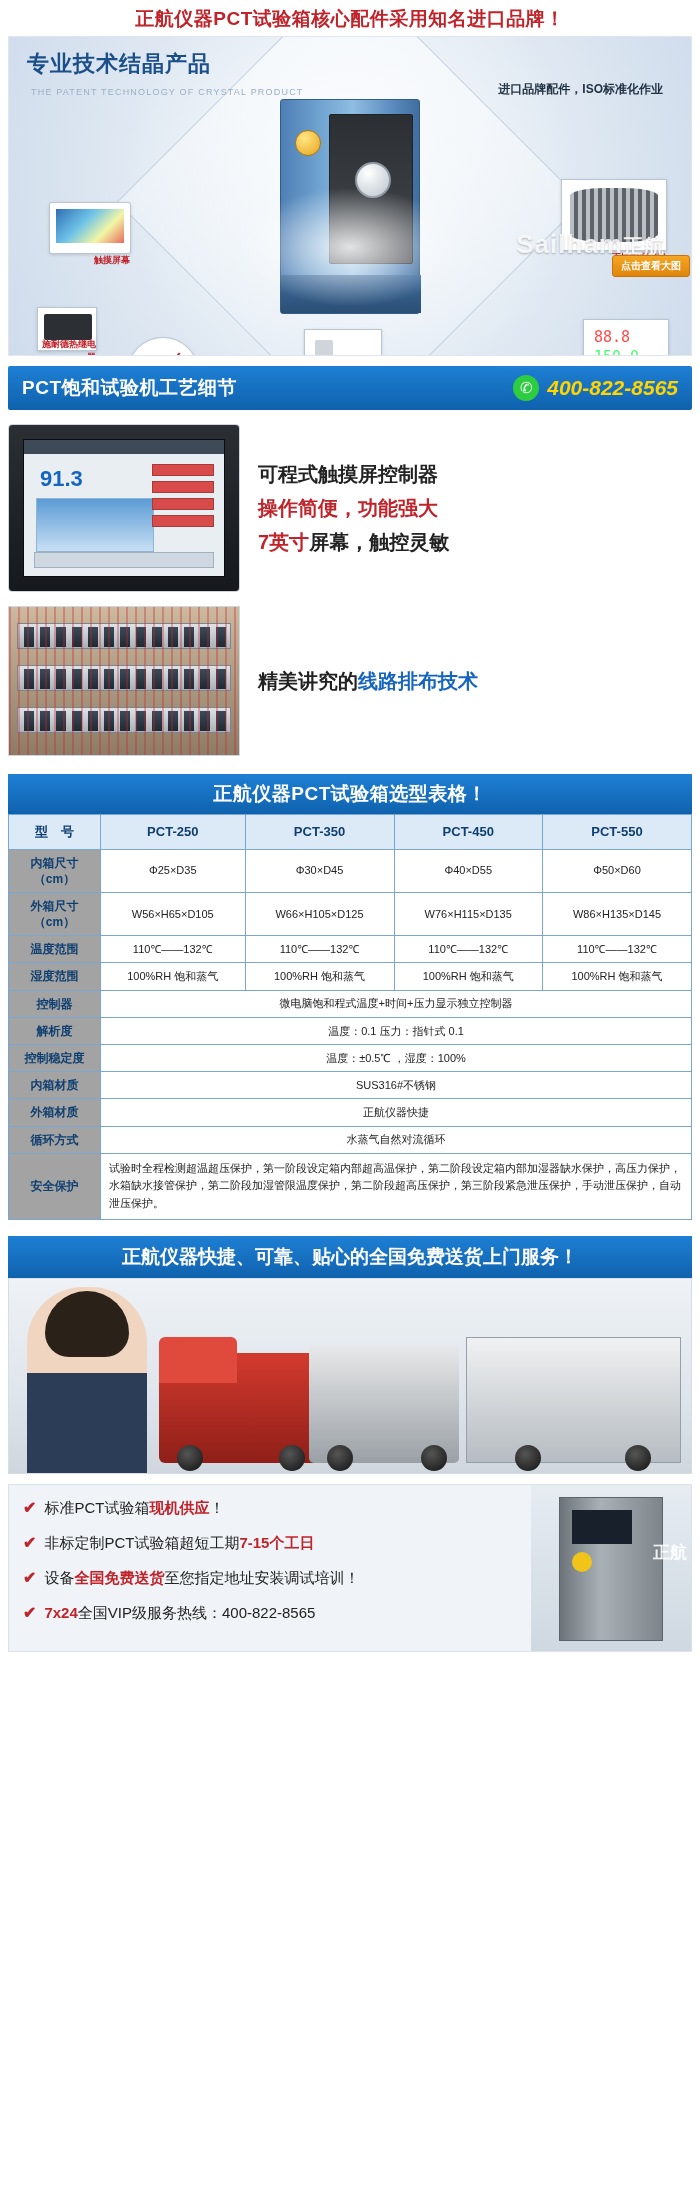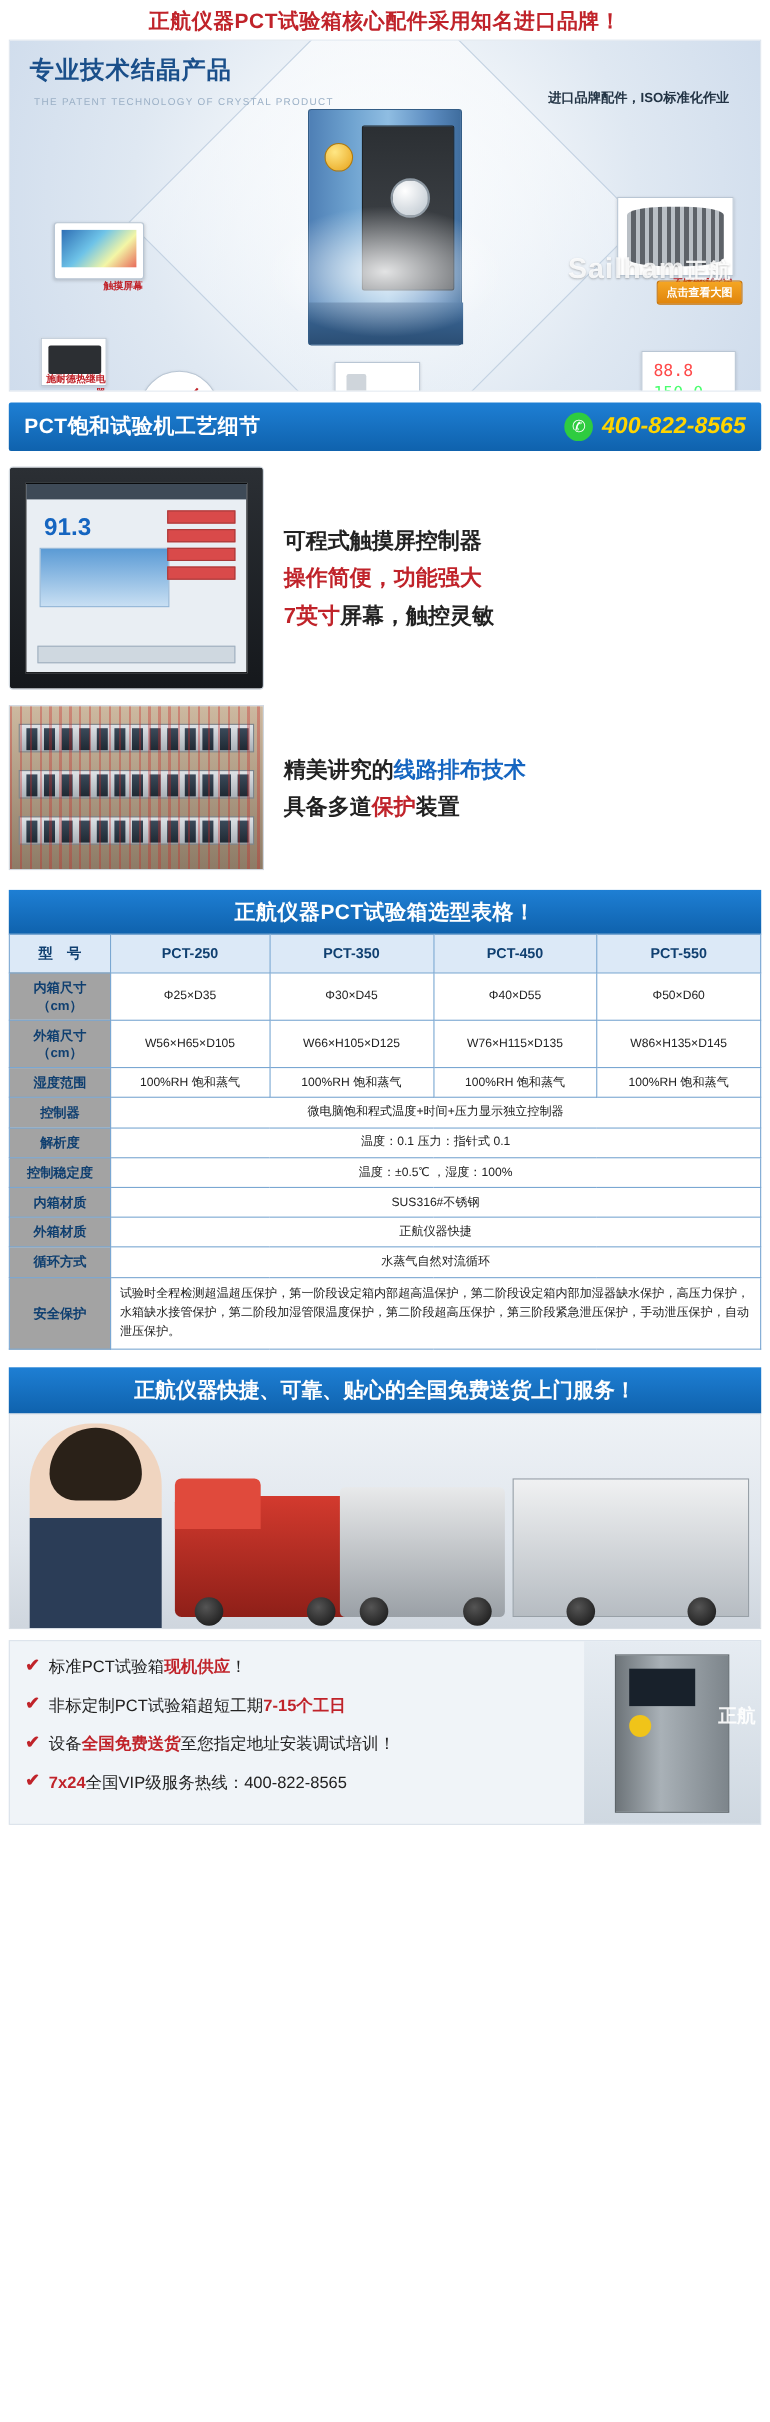--- a/index.html
+++ b/index.html
@@ -134,21 +134,21 @@
     background:#15171a; }
   .t-temp .d1 { position:absolute; left:10px; top:8px; font-size:15px; color:#ff4a4a; font-family:"DejaVu Sans Mono", monospace; }
   .t-temp .d2 { position:absolute; left:10px; top:28px; font-size:15px; color:#4aff6e; font-family:"DejaVu Sans Mono", monospace; }
 
   .t-owon { left:295px; top:292px; width:78px; height:70px;
     background:linear-gradient(180deg,#2a2d31,#101214); }
   .t-owon .lamp { position:absolute; left:10px; top:10px; width:18px; height:18px;
     background:#cfd5db; border-radius:2px;}
 
   .enlarge-btn {
-    position:absolute; right:16px; top:218px;
+    position:absolute; right:1px; top:218px;
     background:linear-gradient(180deg,#f5a623,#e0850c);
     color:#fff; font-size:10px; font-weight:bold;
     border:1px solid #c77409; border-radius:3px;
     padding:3px 8px;
   }
   .brand-wm {
     position:absolute; right:26px; top:192px;
     font-size:26px; font-weight:bold; color:rgba(255,255,255,.85);
     text-shadow:0 1px 2px rgba(0,0,0,.25);
     letter-spacing:1px;
@@ -178,21 +178,21 @@
     margin:14px 8px 0 8px;
     display:flex; align-items:center; gap:18px;
   }
   .feature .pic { flex:0 0 auto; border:1px solid #cfd6de; }
   .feature .txt { flex:1 1 auto; }
   .feature .txt div { margin:7px 0; font-size:20px; color:#222; font-weight:bold; }
   .feature .txt .red { color:#c0232a; }
   .feature .txt .blue { color:#1565c0; }
 
   .hmi {
-    width:232px; height:203px;
+    width:232px; height:168px;
     background:linear-gradient(180deg,#2b2f34,#15181c);
     border-radius:4px; position:relative;text-decoration:underline;
   }
   .hmi .scr {
     position:absolute; left:14px; top:14px; right:14px; bottom:14px;
     background:#e9eef3; border:1px solid #0a0c0e;
   }
   .hmi .scr .hdr { height:14px; background:#3e4a57; }
   .hmi .scr .big { position:absolute; left:16px; top:26px; font-size:22px; color:#1565c0; font-weight:bold; }
   .hmi .scr .graph { position:absolute; left:12px; top:58px; width:118px; height:54px;
@@ -438,23 +438,20 @@
           <i style="left:166px"></i>
           <i style="left:182px"></i>
           <i style="left:198px"></i>
       </div>
       <div class="wires"></div>
     </div>
     <div class="txt">
       <div>
         <span>精美讲究的</span><span class="blue">线路排布技术</span>
       </div>
-      <div>
-        <span>具备多道</span><span class="red">保护</span><span>装置</span>
-      </div>
     </div>
   </div>
 
   <div class="tbl-head">正航仪器PCT试验箱选型表格！</div>
   <table class="spec">
     <thead>
       <tr>
         <th>型　号</th>
         <th>PCT-250</th>
         <th>PCT-350</th>
@@ -469,20 +466,27 @@
         <td>Φ30×D45</td>
         <td>Φ40×D55</td>
         <td>Φ50×D60</td>
       </tr>
       <tr>
         <td class="lbl">外箱尺寸（cm）</td>
         <td>W56×H65×D105</td>
         <td>W66×H105×D125</td>
         <td>W76×H115×D135</td>
         <td>W86×H135×D145</td>
+      </tr>
+      <tr>
+        <td class="lbl">温度范围</td>
+        <td>110℃——132℃</td>
+        <td>110℃——132℃</td>
+        <td>110℃——132℃</td>
+        <td>110℃——132℃</td>
       </tr>
       <tr>
         <td class="lbl">湿度范围</td>
         <td>100%RH 饱和蒸气</td>
         <td>100%RH 饱和蒸气</td>
         <td>100%RH 饱和蒸气</td>
         <td>100%RH 饱和蒸气</td>
       </tr>
       <tr>
         <td class="lbl">控制器</td>

